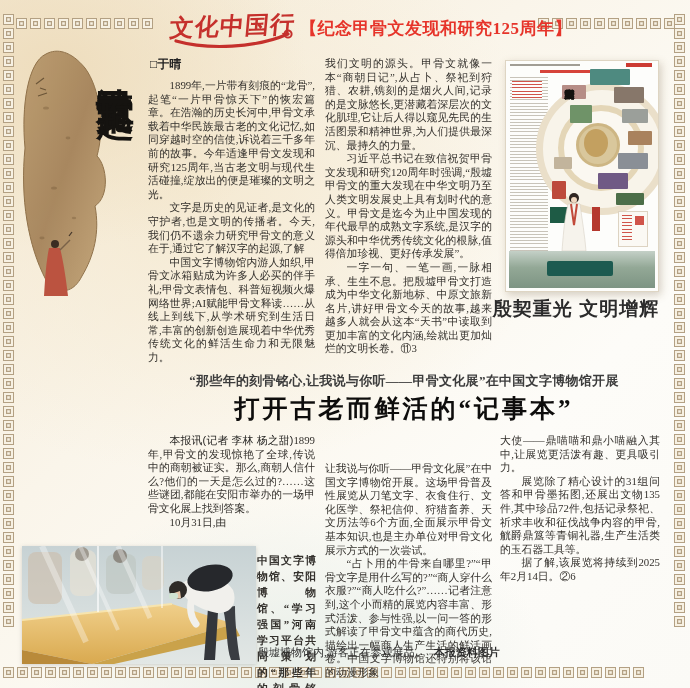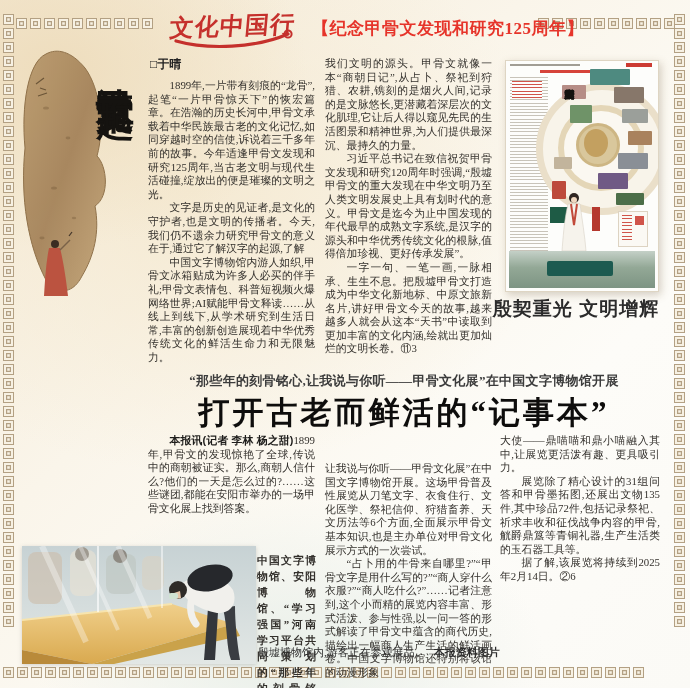--- a/index.html
+++ b/index.html
@@ -14,21 +14,21 @@
   }
   
   .meander{position:absolute;display:flex;gap:3px;overflow:hidden;}
   .meander.v{flex-direction:column;}
   .mcell{flex:0 0 auto;width:9px;height:9px;background:#f7f1e3;border:1.2px solid #b3a083;
          box-shadow:inset 0 0 0 2px #f7f1e3, inset 0 0 0 3.2px #b3a083;}
   
   .logo{position:absolute;left:168px;top:8px;width:134px;height:42px;}
   .logo-text{position:absolute;left:2px;top:2px;font-size:24px;font-weight:bold;color:#c5302c;
              transform:skewX(-7deg) rotate(-2deg);letter-spacing:1px;white-space:nowrap;}
-  .banner-text{position:absolute;left:312px;top:17px;font-size:17px;font-weight:bold;color:#e6342a;
+  .banner-text{position:absolute;left:300px;top:17px;font-size:17px;font-weight:bold;color:#e6342a;
                letter-spacing:.5px;white-space:nowrap;}
   
   .vtitle{position:absolute;left:88px;top:58px;width:52px;height:324px;
           writing-mode:vertical-rl;text-orientation:upright;
           font-size:38px;font-weight:900;line-height:50px;letter-spacing:2px;color:#151310;}
   .byline{position:absolute;left:150px;top:56px;font-size:12px;font-weight:bold;color:#222;}
   .col{position:absolute;font-size:10.8px;line-height:13.6px;text-align:justify;color:#33302c;}
   .col p{margin:0;text-indent:2em;}
   .col p.noindent{text-indent:0;}
   .f-col1{left:148px;top:79px;width:167px;height:292px;}
@@ -65,27 +65,27 @@
             font-size:19px;font-weight:bold;letter-spacing:1px;color:#2b2b2b;white-space:nowrap;}
   .sb-page{position:absolute;left:492px;top:327px;width:162px;text-align:right;
            font-family:"Liberation Sans","DejaVu Sans",sans-serif;}
   .sb-no{font-size:16px;font-weight:bold;color:#e8382d;}
   .sb-sep{font-size:13px;color:#c9c2b6;margin:0 4px;}
   .sb-sec{font-size:13.5px;font-weight:bold;color:#e8382d;}
   
   .kicker{position:absolute;left:148px;top:372px;width:512px;text-align:center;
           font-size:13px;font-weight:700;color:#3c3c3c;letter-spacing:.3px;white-space:nowrap;}
   .headline{position:absolute;left:148px;top:392px;width:512px;text-align:center;
-            font-size:31px;font-weight:900;letter-spacing:3px;color:#0e0d0c;white-space:nowrap;}
+            font-size:25px;font-weight:900;letter-spacing:3px;color:#0e0d0c;white-space:nowrap;}
   
   .s-col1a{left:148px;top:434px;width:167px;}
   .s-col1b{left:257px;top:552px;width:60px;letter-spacing:1px;line-height:16px;font-weight:bold;}
   .s-col2{left:325px;top:434px;width:167px;height:210px;margin-top:28px;}
   .s-col3{left:500px;top:434px;width:160px;height:210px;}
-  .lead-label{font-family:"Liberation Sans","DejaVu Sans",sans-serif;font-weight:bold;color:#1e1d1b;}
+  .lead-label{font-family:"Liberation Sans","DejaVu Sans",sans-serif;font-weight:normal;color:#1e1d1b;}
   
   .photo{position:absolute;left:22px;top:546px;width:234px;height:118px;overflow:hidden;
          box-shadow:0 1px 4px rgba(90,90,90,.25);}
   .caption{position:absolute;left:258px;top:645px;width:340px;font-size:11px;color:#2d2d2d;}
   .caption b{font-family:"Liberation Sans","DejaVu Sans",sans-serif;margin-left:8px;}
 </style>
 </head>
 <body>
 
 <div class="page">
@@ -344,20 +344,21 @@
       <div class="t-roof"></div>
     </div>
   </div>
   <div class="sb-title">殷契重光 文明增辉</div>
 
   <div class="kicker">“那些年的刻骨铭心,让我说与你听——甲骨文化展”在中国文字博物馆开展</div>
   <div class="headline">打开古老而鲜活的“记事本”</div>
 
   <div class="col s-col1a">
     <p><span class="lead-label">本报讯(记者 李林 杨之甜)</span><span>1899年,甲骨文的发现惊艳了全球,传说中的商朝被证实。那么,商朝人信什么?他们的一天是怎么过的?……这些谜团,都能在安阳市举办的一场甲骨文化展上找到答案。</span></p>
+    <p>10月31日,由</p>
   </div>
   <div class="col s-col1b">
     <p class="noindent">中国文字博物馆、安阳博物馆、“学习强国”河南学习平台共同策划的“那些年的刻骨铭心,</p>
   </div>
   <div class="col s-col2">
     <p class="noindent">让我说与你听——甲骨文化展”在中国文字博物馆开展。这场甲骨普及性展览从刀笔文字、衣食住行、文化医学、祭祀信仰、狩猎畜养、天文历法等6个方面,全面展示甲骨文基本知识,也是主办单位对甲骨文化展示方式的一次尝试。</p>
     <p>“占卜用的牛骨来自哪里?”“甲骨文字是用什么写的?”“商人穿什么衣服?”“商人吃什么?”……记者注意到,这个小而精的展览内容丰富、形式活泼、参与性强,以一问一答的形式解读了甲骨文中蕴含的商代历史,描绘出一幅商人生产生活的鲜活画卷。中国文字博物馆还特别将该馆的动漫形象</p>
   </div>
   <div class="col s-col3">
     <p class="noindent">大使——鼎喵喵和鼎小喵融入其中,让展览更活泼有趣、更具吸引力。</p>

